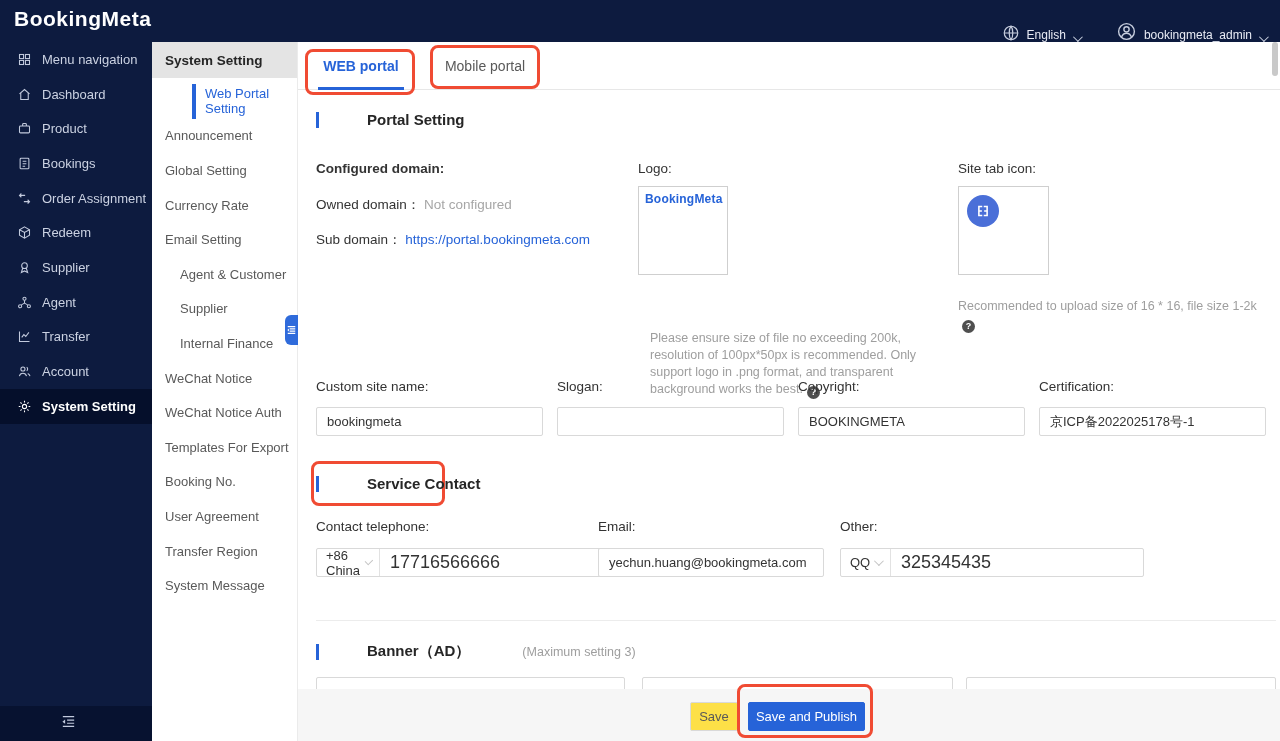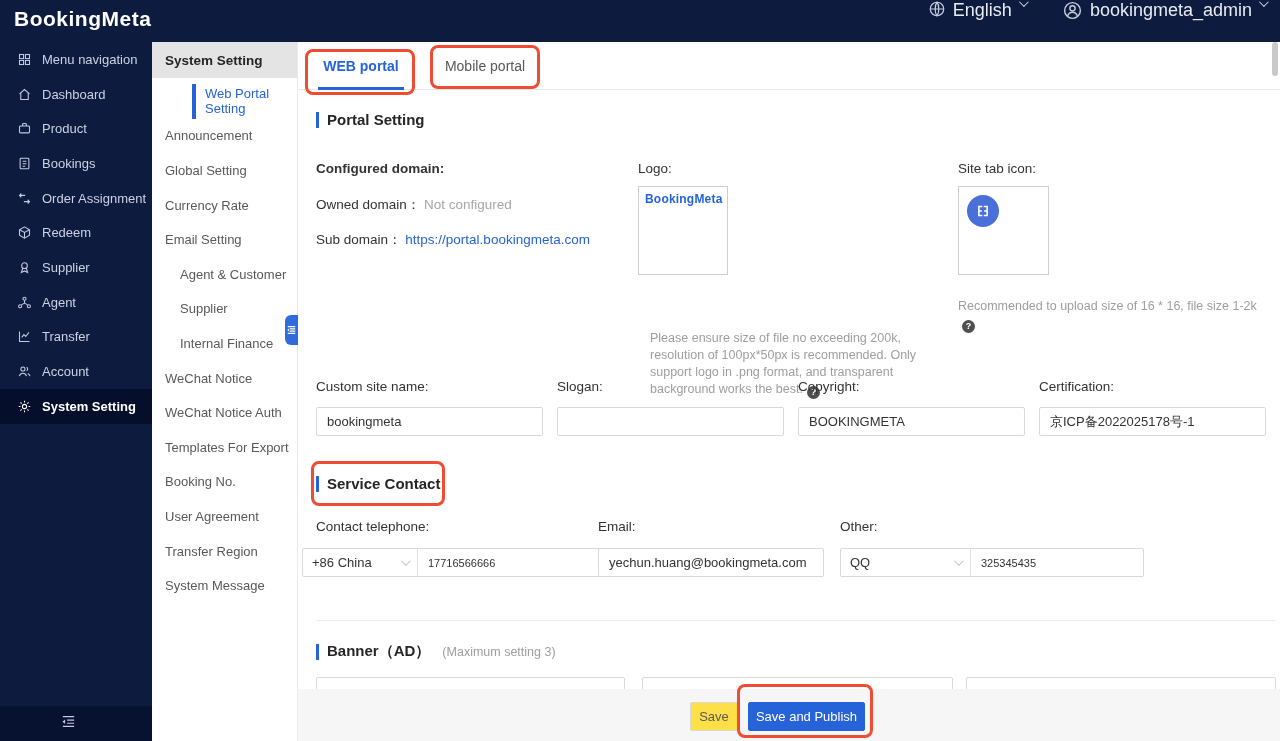--- a/index.html
+++ b/index.html
@@ -3,21 +3,21 @@
 <meta charset="utf-8">
 <style>
   * { margin:0; padding:0; box-sizing:border-box; }
   html,body { width:1280px; height:741px; overflow:hidden; }
   body { font-family:"Liberation Sans", sans-serif; background:#fff; }
   #app { position:relative; width:1280px; height:741px; background:#fff; overflow:hidden; }
 
   
   .top-bar { position:absolute; left:0; top:0; width:1280px; height:42px; background:#0D1B3F; }
   .brand { position:absolute; left:14px; top:7px; color:#fff; font-size:21px; font-weight:700; letter-spacing:.5px; }
-  .top-right { position:absolute; right:14px; top:0; height:42px; display:flex; align-items:flex-start; gap:7px; color:#E8EBF4; font-size:18px; }
+  .top-right { position:absolute; right:14px; top:0; height:42px; display:flex; align-items:flex-end; gap:7px; color:#E8EBF4; font-size:12px; }
   .top-right svg { display:block; }
   .chev { width:7px; height:7px; border-right:1.6px solid #C7CEDE; border-bottom:1.6px solid #C7CEDE; transform:rotate(45deg) translateY(-2px); }
   .top-gap { width:22px; }
 
   
   .sidebar { position:absolute; left:0; top:42px; width:152px; height:699px; background:#0D1B3F; }
   .side-item { height:34.7px; display:flex; align-items:center; padding-left:16px; color:#CBD2E2; font-size:13px; cursor:pointer; }
   .side-item .sicon { width:16px; height:16px; margin-right:10px; display:flex; align-items:center; justify-content:center; }
   .side-item svg { stroke:#C2CADD; }
   .side-item.active { background:#050F2B; color:#FFFFFF; font-weight:700; }
@@ -37,41 +37,41 @@
   
   .main { position:absolute; left:298px; top:42px; width:982px; height:699px; background:#fff; }
   .tab-bar { position:absolute; left:0; top:0; width:982px; height:48px; border-bottom:1px solid #E7E7E7; background:#fff; }
   .tab { position:absolute; top:0; height:47px; display:flex; align-items:center; justify-content:center; font-size:14px; cursor:pointer; }
   .tab1 { left:20px; width:86px; color:#2663D8; font-weight:600; }
   .tab1-underline { position:absolute; left:20px; top:45px; width:86px; height:3px; background:#2663D8; }
   .tab2 { left:137px; width:100px; color:#595959; }
 
   .red-box { position:absolute; border:3px solid #F04B33; border-radius:8px; pointer-events:none; }
 
-  .sect-head { position:absolute; display:flex; align-items:center; }
+  .sect-head { position:absolute; display:flex; align-items:center;gap:40px; }
   .sect-bar { width:3px; height:16px; background:#2663D8; margin-right:8px; }
   .sect-text { font-size:15px; font-weight:700; color:#262626; }
   .sect-hint { font-size:12.5px; color:#9E9E9E; margin-left:12px; font-weight:400; }
 
   .lbl { position:absolute; font-size:13.5px; color:#333; }
   .muted { color:#A6A6A6;margin-top:29px; }
   .link { color:#2663D8; cursor:pointer; }
 
   .img-box { position:absolute; border:1px solid #CFCFCF; background:#fff; }
   .logo-in-box { position:absolute; left:6px; top:5px; color:#2663D8; font-size:12px; font-weight:700; letter-spacing:.2px; }
   .fav-circle { position:absolute; left:8px; top:8px; width:32px; height:32px; border-radius:50%; background:#4A6FD8; display:flex; align-items:center; justify-content:center; }
 
   .hint { position:absolute; font-size:12.5px; color:#9E9E9E; line-height:17px; }
   .q-ic { display:inline-flex; width:13px; height:13px; border-radius:50%; background:#4F4F4F; color:#fff; font-size:9px; font-weight:700; align-items:center; justify-content:center; vertical-align:-2px; margin-left:4px; }
 
   .inp { position:absolute; height:29px; border:1px solid #D9D9D9; border-radius:2px; background:#fff; font-family:"Liberation Sans",sans-serif; font-size:13px; color:#333; padding:0 10px; outline:none; }
   .group { position:absolute; height:29px; border:1px solid #D9D9D9; border-radius:2px; background:#fff; display:flex; }
   .group .sel { display:flex; align-items:center; justify-content:space-between; padding:0 9px; border-right:1px solid #E2E2E2; font-size:13px; color:#333; cursor:pointer; }
   .group .sel .chev2 { width:7px; height:7px; border-right:1.4px solid #C4C4C4; border-bottom:1.4px solid #C4C4C4; transform:rotate(45deg) translateY(-2px); }
-  .group input { border:none; outline:none; flex:1; font-family:"Liberation Sans",sans-serif; font-size:11px; color:#333; padding:0 10px; background:transparent; }
+  .group input { border:none; outline:none; flex:1; font-family:"Liberation Sans",sans-serif; font-size:18px; color:#333; padding:0 10px; background:transparent; }
 
   .divider { position:absolute; left:18px; top:578px; width:960px; height:1px; background:#ECECEC; }
 
   .banner-box { position:absolute; top:635px; height:26px; border:1px solid #D9D9D9; border-radius:2px; background:#fff; }
 
   .footer { position:absolute; left:0; top:647px; width:982px; height:52px; background:#F6F6F6; z-index:5; }
   .btn { position:absolute; top:13px; height:29px; border-radius:2px; font-size:13px; display:flex; align-items:center; justify-content:center; cursor:pointer; font-family:"Liberation Sans",sans-serif; }
   .btn-save { left:392px; width:48px; background:#fde047; border:1px solid #D9D9D9; color:#595959; }
   .btn-publish { left:450px; width:117px; background:#2663D8; border:1px solid #2663D8; color:#fff; }
 
@@ -334,21 +334,21 @@
     <div class="lbl" style="left:741px; top:337px;">Certification:</div>
     <input class="inp" style="left: 741px; top: 365px; width: 227px;" value="京ICP备2022025178号-1">
 
     <div class="red-box" style="left:13px; top:419px; width:134px; height:45px;"></div>
     <div class="sect-head" style="left:18px; top:433px;">
       <span class="sect-bar"></span>
       <span class="sect-text">Service Contact</span>
     </div>
 
     <div class="lbl" style="left:18px; top:477px;">Contact telephone:</div>
-    <div class="group" style="left:4px; top:506px; width:317px;">
+    <div class="group" style="left:18px; top:506px; width:317px;">
       <span class="sel" style="width:115px;">
         <span>+86 China</span>
         <span class="chev2"></span>
       </span>
       <input value="17716566666" style="">
     </div>
 
     <div class="lbl" style="left:300px; top:477px;">Email:</div>
     <input class="inp" style="left: 300px; top: 506px; width: 226px;" value="yechun.huang@bookingmeta.com">
 

